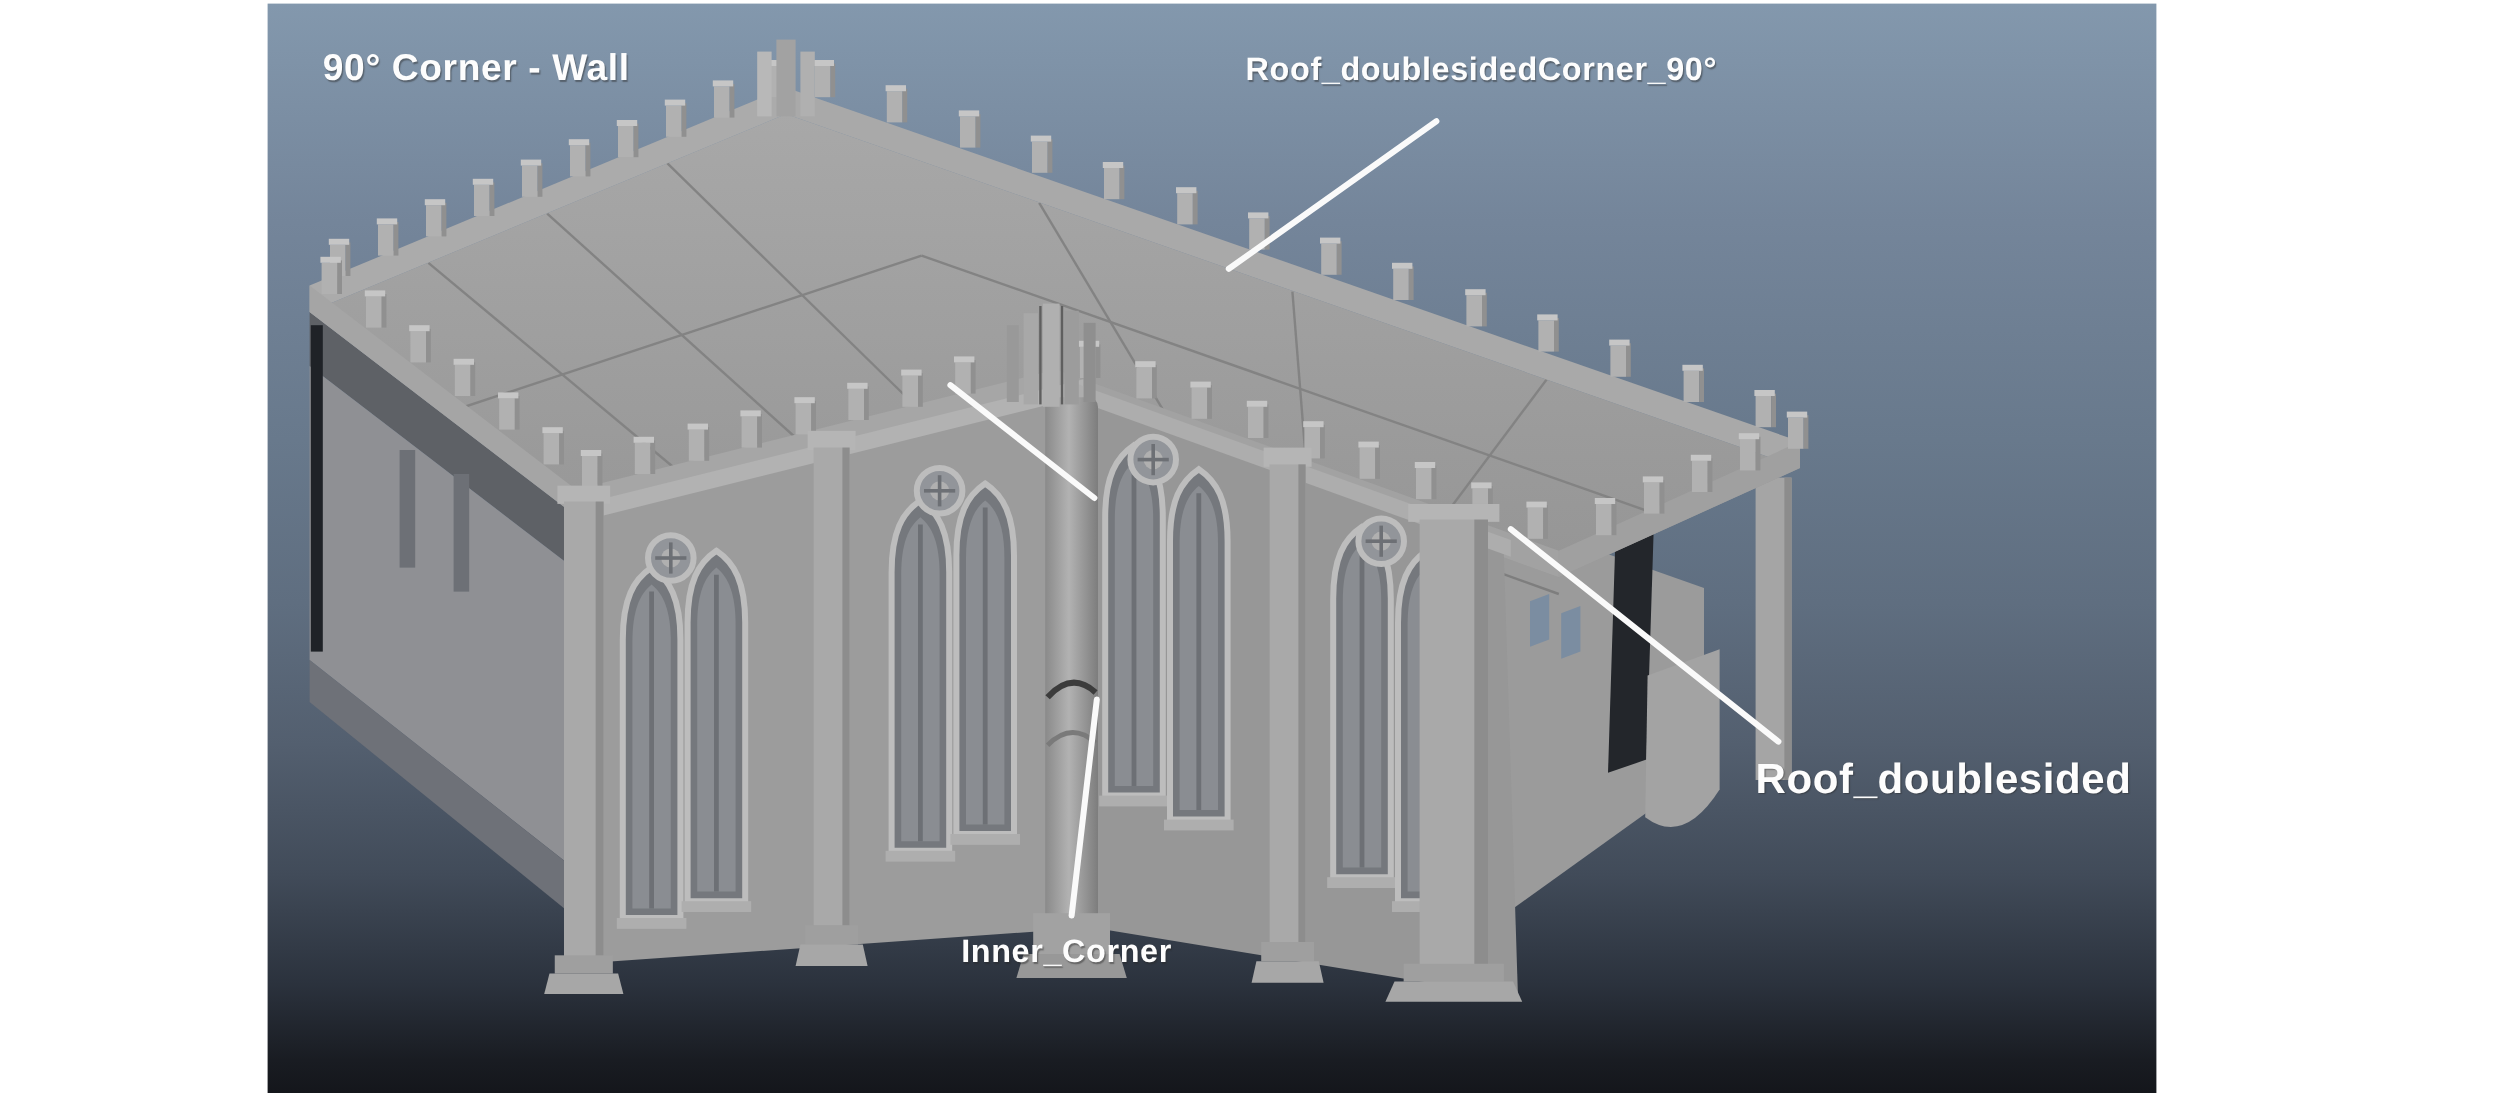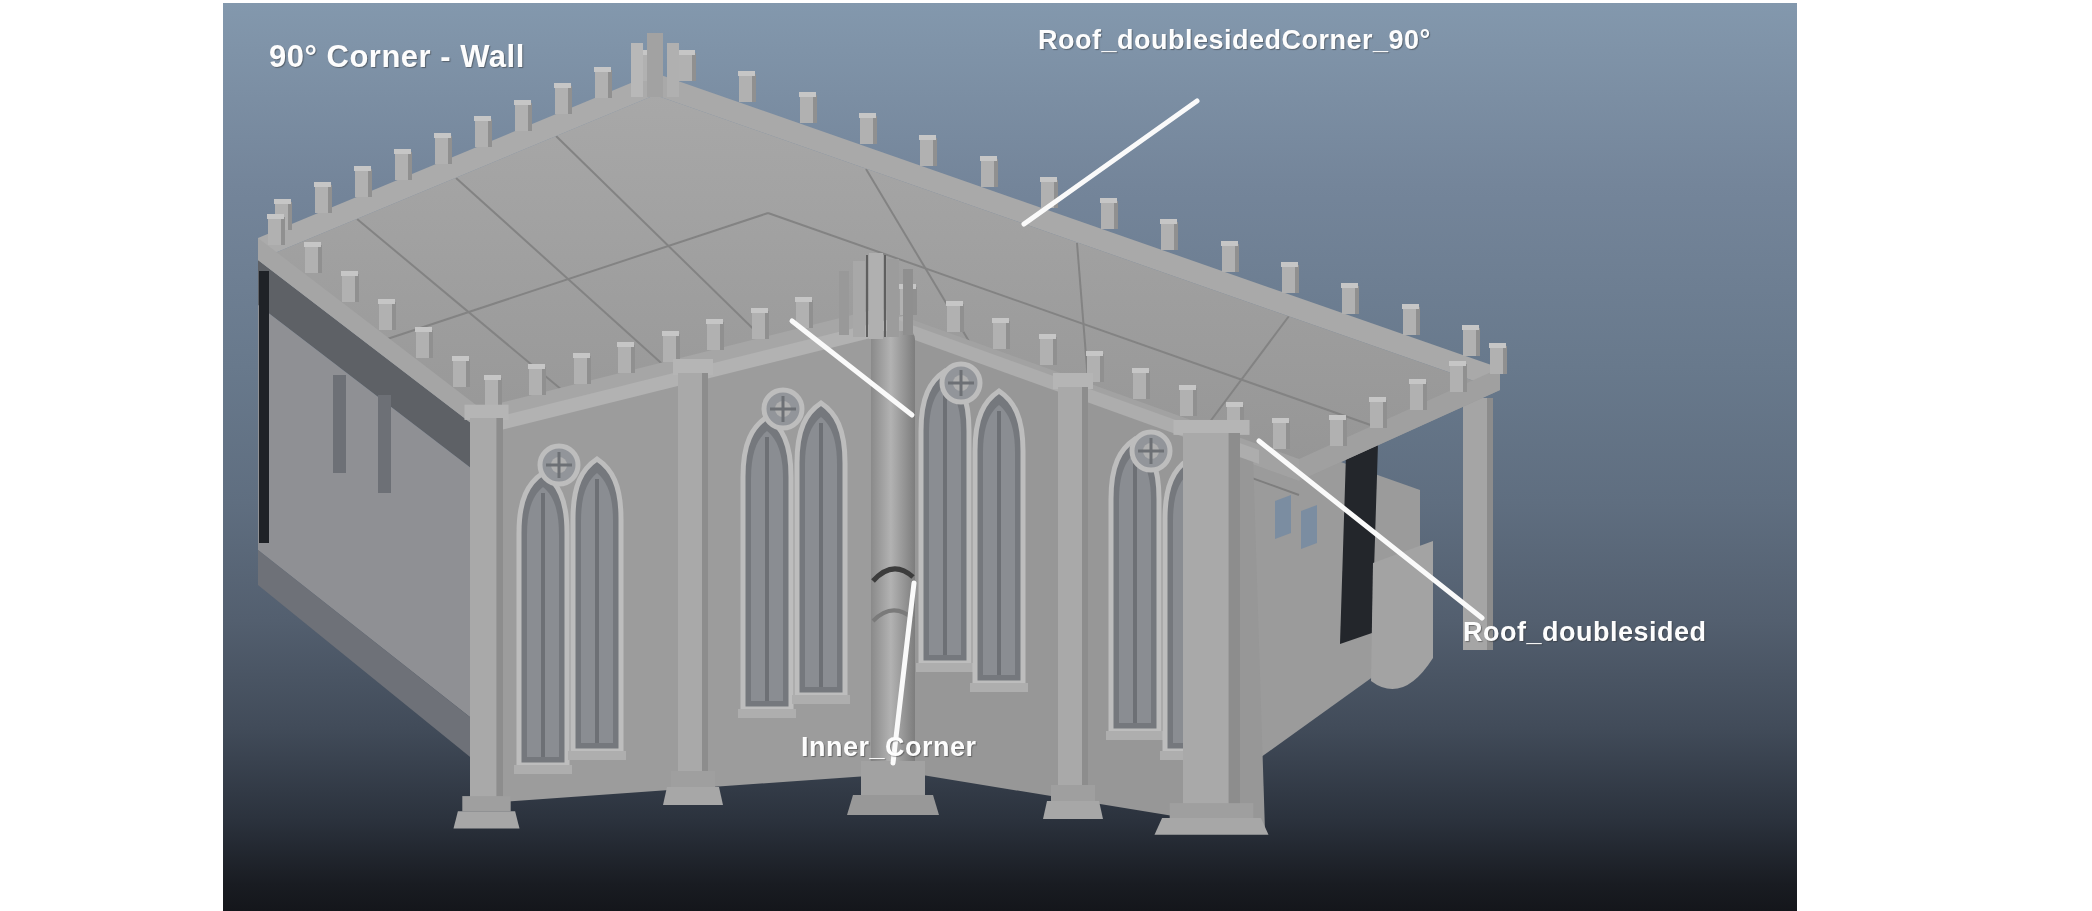--- a/index.html
+++ b/index.html
@@ -5,24 +5,24 @@
   html,body{margin:0;padding:0;background:#ffffff;}
   .stage{position:relative;width:1872px;height:911px;background:#ffffff;overflow:hidden;
          font-family:"Liberation Sans", sans-serif;}
   .viewport{position:absolute;left:223px;top:3px;width:1574px;height:908px;
     background:linear-gradient(180deg,#8398ad 0%,#74859a 20%,#68798c 40%,#5f6e80 55%,
                #535f6f 68%,#414b59 80%,#2b323d 90%,#191c22 97%,#14161b 100%);}
   .viewport svg{position:absolute;left:0;top:0;}
   .lbl{position:absolute;color:#fdfdfd;font-weight:bold;white-space:nowrap;
        text-shadow:1px 1px 1px rgba(40,40,40,.45);letter-spacing:.5px;}
   .title{left:46px;top:36px;font-size:31px;}
-  .ann1{left:815px;top:22px;font-size:27px;}
+  .ann1{left:815px;top:40px;font-size:27px;}
   .ann2{left:412px;top:274px;font-size:27px;}
-  .ann3{left:1240px;top:614px;font-size:27px;}
-  .ann4{left:578px;top:729px;font-size:27px;}
+  .ann3{left:1240px;top:627px;font-size:35px;}
+  .ann4{left:578px;top:775px;font-size:27px;}
 </style>
 </head>
 <body>
 
 <div class="stage">
   <div class="viewport">
 
     <svg width="1574" height="908" viewBox="0 0 1574 908">
       <defs>
         <linearGradient id="deckG" x1="0" y1="90" x2="0" y2="480" gradientUnits="userSpaceOnUse">

